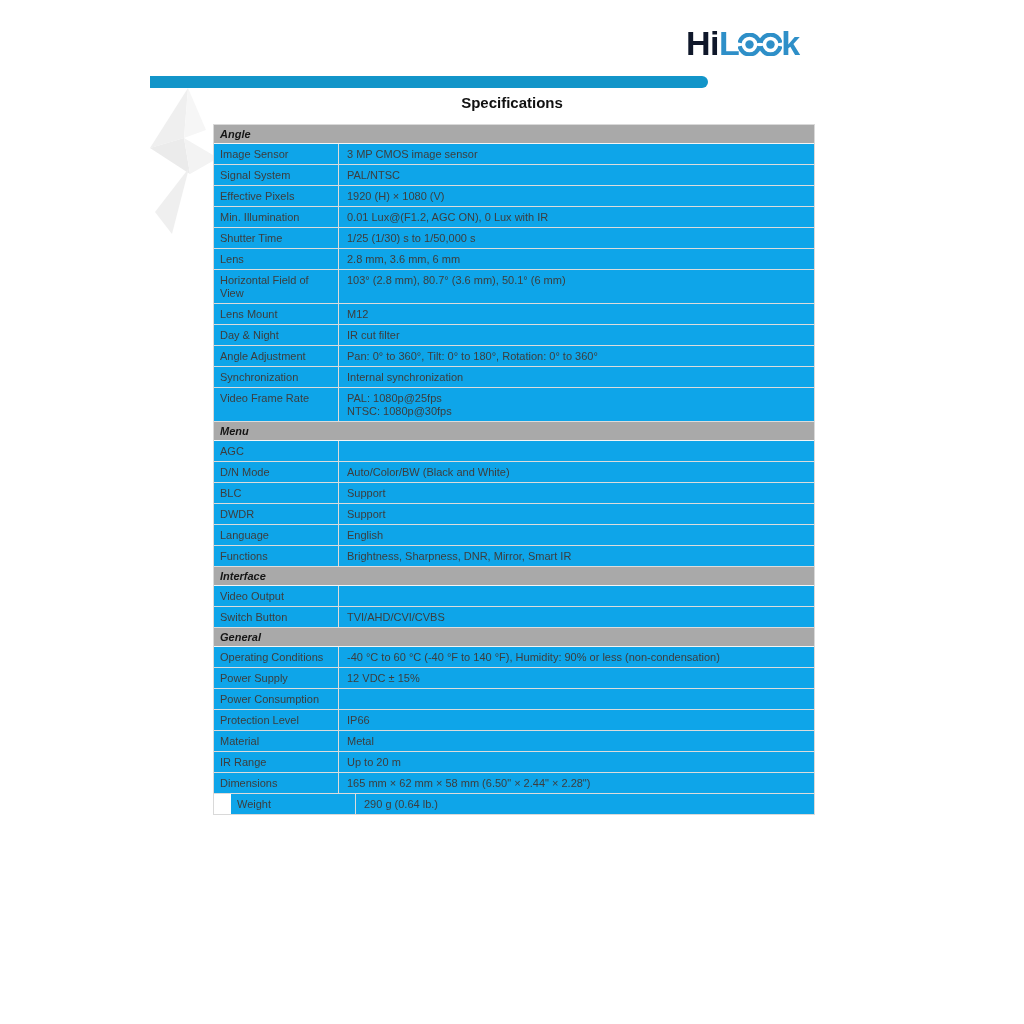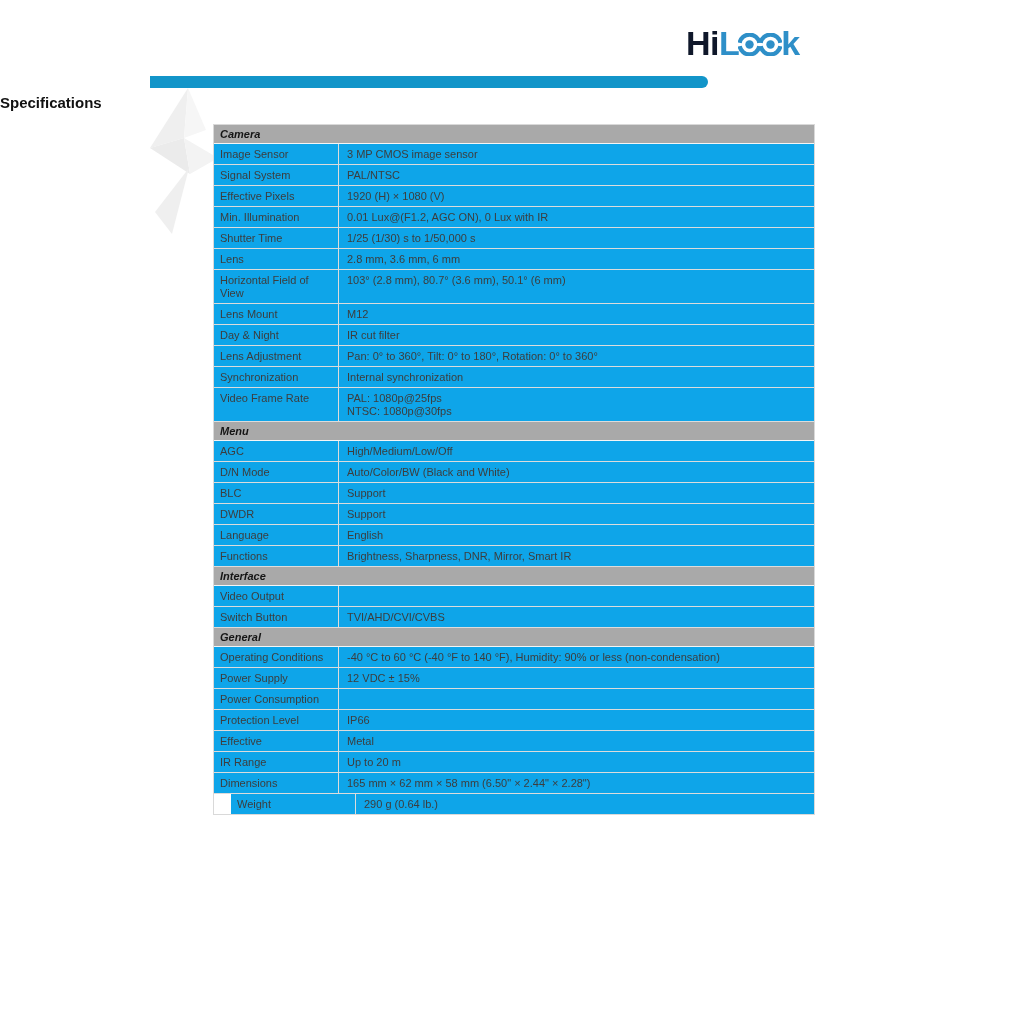--- a/index.html
+++ b/index.html
@@ -15,21 +15,21 @@
   .logo svg.eye { display:inline-block; vertical-align:baseline; margin:0 -1px -1px -1px; }
 
   
   .blue-bar { position:absolute; left:150px; top:76px; width:558px; height:12px;
               background:#1295c9; border-radius:0 6px 6px 0; }
 
   
   .watermark { position:absolute; left:142px; top:86px; }
 
   
-  .title { position:absolute; left:0; top:94px; width:1024px; 
+  .title { position:absolute; left:0; top:94px; width:1024px; text-align:center;
            font-size:15px; font-weight:bold; color:#111111; }
 
   
   .spec-table { position:absolute; left:213px; top:124px; width:602px;
                 border:1px solid #d9d9d9; background:#ffffff; }
   .section-header { background:#a9a9a9; color:#151515; font-size:11px; font-weight:bold;
                     font-style:italic; padding:3px 6px 2px 6px; line-height:13px;
                     border-bottom:1px solid #f5f5f5; }
   .spec-row { display:flex; border-bottom:1px solid #dcdcdc; background:#0ea5e9; }
   .spec-row:last-child { border-bottom:none;margin-left:17px; }
@@ -62,21 +62,21 @@
     <polygon points="46,2 64,44 42,52" fill="#f6f6f6"></polygon>
     <polygon points="8,62 42,52 48,88" fill="#ebebeb"></polygon>
     <polygon points="42,52 76,72 48,88" fill="#f3f3f3"></polygon>
     <polygon points="47,82 30,148 13,126" fill="#efefef"></polygon>
   </svg>
 
   <h1 class="title">Specifications</h1>
 
   <div class="spec-table">
 
-    <div class="section-header">Camera</div>
+    <div class="section-header">Angle</div>
     <div class="spec-row">
       <div class="cell-label">Image Sensor</div>
       <div class="cell-value">3 MP CMOS image sensor</div>
     </div>
     <div class="spec-row">
       <div class="cell-label">Signal System</div>
       <div class="cell-value">PAL/NTSC</div>
     </div>
     <div class="spec-row">
       <div class="cell-label">Effective Pixels</div>
@@ -100,37 +100,36 @@
     </div>
     <div class="spec-row">
       <div class="cell-label">Lens Mount</div>
       <div class="cell-value">M12</div>
     </div>
     <div class="spec-row">
       <div class="cell-label">Day &amp; Night</div>
       <div class="cell-value">IR cut filter</div>
     </div>
     <div class="spec-row">
-      <div class="cell-label">Lens Adjustment</div>
+      <div class="cell-label">Angle Adjustment</div>
       <div class="cell-value">Pan: 0° to 360°, Tilt: 0° to 180°, Rotation: 0° to 360°</div>
     </div>
     <div class="spec-row">
       <div class="cell-label">Synchronization</div>
       <div class="cell-value">Internal synchronization</div>
     </div>
     <div class="spec-row">
       <div class="cell-label">Video Frame Rate</div>
       <div class="cell-value">PAL: 1080p@25fps
 NTSC: 1080p@30fps</div>
     </div>
 
     <div class="section-header">Menu</div>
     <div class="spec-row">
       <div class="cell-label">AGC</div>
-      <div class="cell-value">High/Medium/Low/Off</div>
     </div>
     <div class="spec-row">
       <div class="cell-label">D/N Mode</div>
       <div class="cell-value">Auto/Color/BW (Black and White)</div>
     </div>
     <div class="spec-row">
       <div class="cell-label">BLC</div>
       <div class="cell-value">Support</div>
     </div>
     <div class="spec-row">
@@ -165,21 +164,21 @@
       <div class="cell-value">12 VDC ± 15%</div>
     </div>
     <div class="spec-row">
       <div class="cell-label">Power Consumption</div>
     </div>
     <div class="spec-row">
       <div class="cell-label">Protection Level</div>
       <div class="cell-value">IP66</div>
     </div>
     <div class="spec-row">
-      <div class="cell-label">Effective</div>
+      <div class="cell-label">Material</div>
       <div class="cell-value">Metal</div>
     </div>
     <div class="spec-row">
       <div class="cell-label">IR Range</div>
       <div class="cell-value">Up to 20 m</div>
     </div>
     <div class="spec-row">
       <div class="cell-label">Dimensions</div>
       <div class="cell-value">165 mm × 62 mm × 58 mm (6.50" × 2.44" × 2.28")</div>
     </div>

